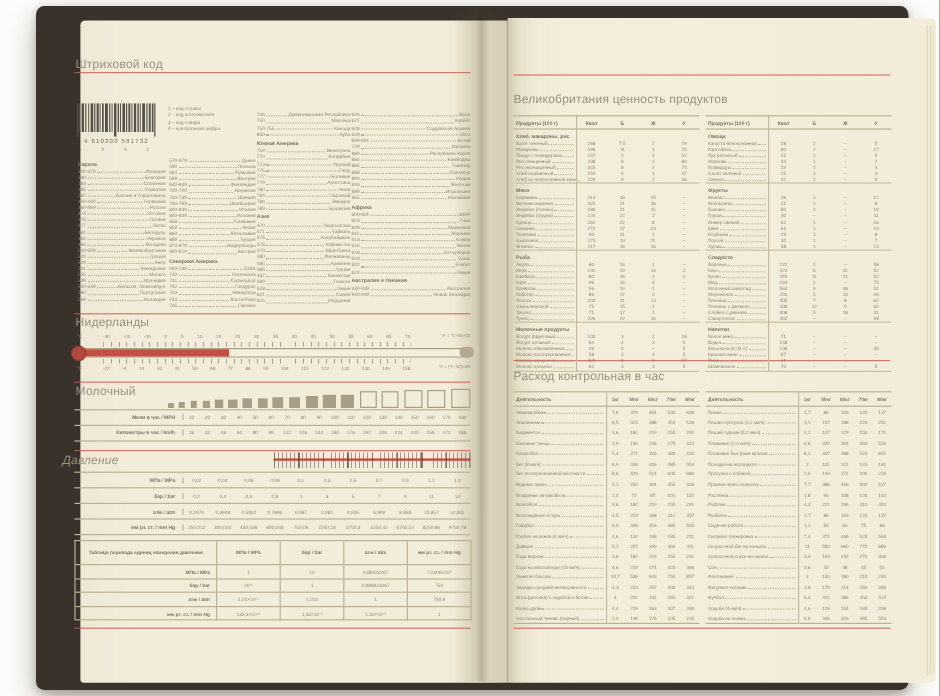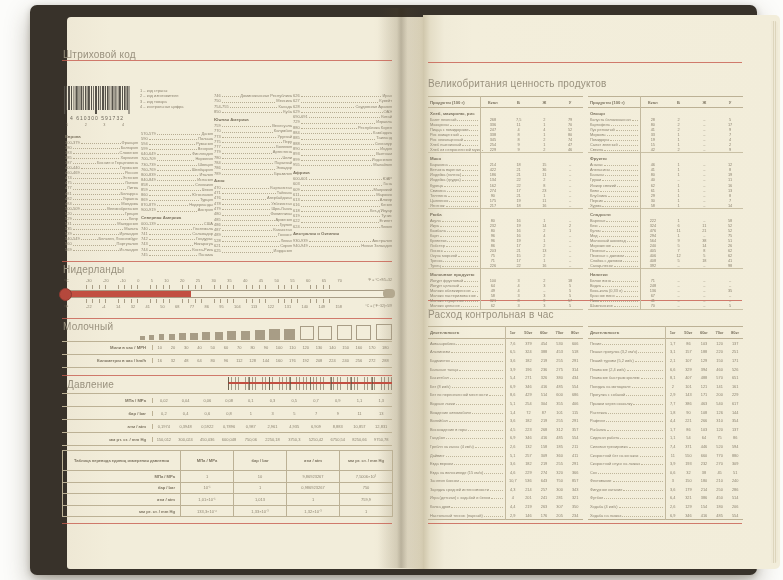--- a/index.html
+++ b/index.html
@@ -767,21 +767,21 @@
         <span>208</span>
         <span>224</span>
         <span>240</span>
         <span>256</span>
         <span>272</span>
         <span>288</span>
       </span>
     </div>
   </div>
 
-<div class="sec-title" style="left:67px;top:379px;">Давление</div>
+<div class="sec-title" style="left:52px;top:379px;font-style:italic;">Давление</div>
 <div id="gauge"></div>
 <div class="ltable" id="pressure-table" style="top:393px;">
     <div class="lrow" style="height: 12px;">
       <span class="llabel">МПа / MPa</span>
       <span class="lvals">
         <span>0,02</span>
         <span>0,04</span>
         <span>0,06</span>
         <span>0,08</span>
         <span>0,1</span>

